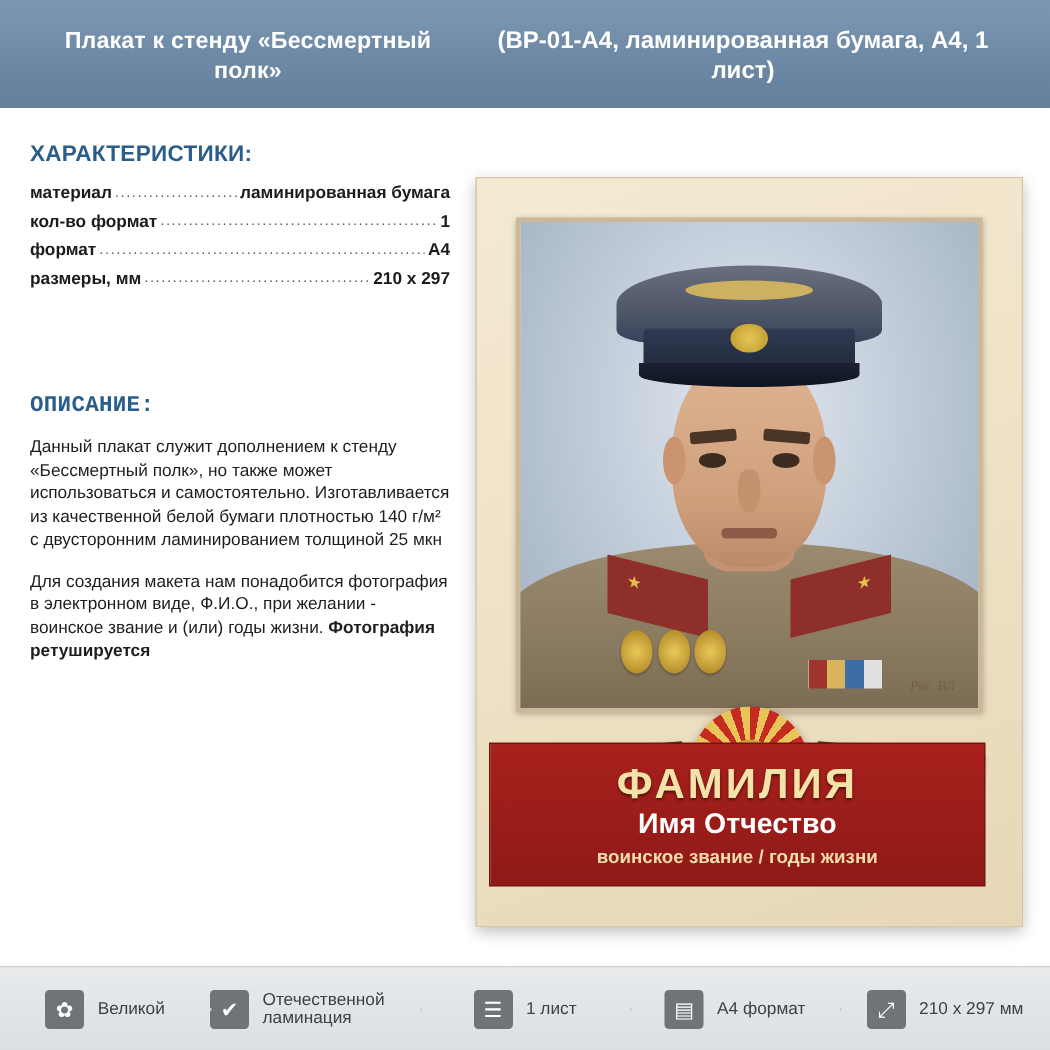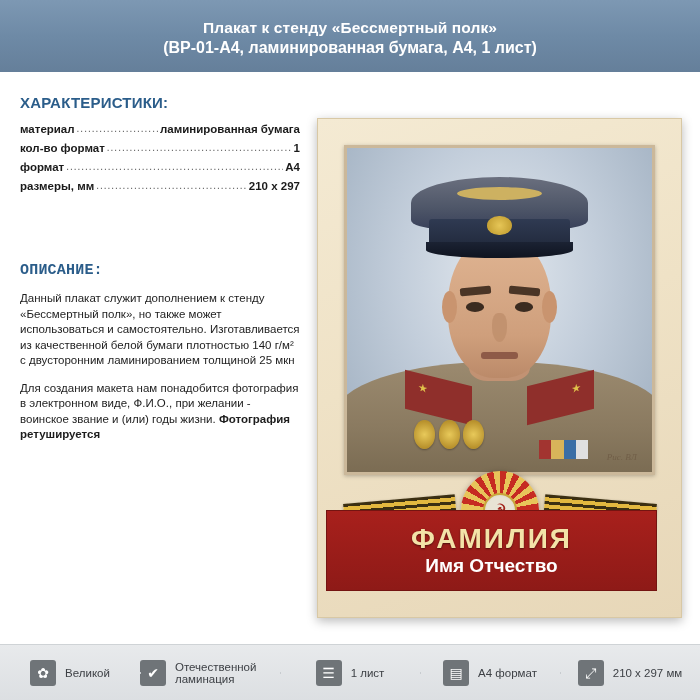--- a/index.html
+++ b/index.html
@@ -11,21 +11,21 @@
     overflow:hidden;
     position:relative;
   }
 
   
   .header {
     height:72px;
     background:linear-gradient(180deg,#7d98b3 0%,#6e8aa6 50%,#657f9a 100%);
     color:#ffffff;
     display:flex;
-    flex-direction:column;
+    flex-direction:row;
     align-items:center;
     justify-content:center;
     text-align:center;
     padding:4px 20px 0 20px;
   }
   .header .line1 {
     font-size:15.5px;
     font-weight:bold;
     letter-spacing:.1px;
     line-height:20px;
@@ -252,21 +252,21 @@
     border:2px solid #c9a63c;
     display:flex; align-items:center; justify-content:center;
     color:#a2231c; font-size:17px; line-height:1;
   }
 
   
   .banner {
     position:absolute;
     left:8px; right:24px;
     bottom:26px;
-    height:81px;
+    height:96px;
     background:linear-gradient(180deg,#a8201c 0%,#8e1a17 100%);
     border:1px solid #741411;
     display:flex;
     flex-direction:column;
     align-items:center;
     justify-content:center;
     color:#fff;
   }
   .banner .fam {
     font-size:28px;
@@ -408,20 +408,21 @@
         <div class="ribbon-left"></div>
         <div class="ribbon-right"></div>
         <div class="order-star">
           <div class="order-center">☭</div>
         </div>
       </div>
 
       <div class="banner">
         <div class="fam">ФАМИЛИЯ</div>
         <div class="name">Имя Отчество</div>
+        <div class="rank">воинское звание / годы жизни</div>
       </div>
 
     </div>
   </div>
 </div>
 
 <div class="footer">
   <div class="f-item">
     <span class="f-ico">✿</span>
     <span>Великой</span>

